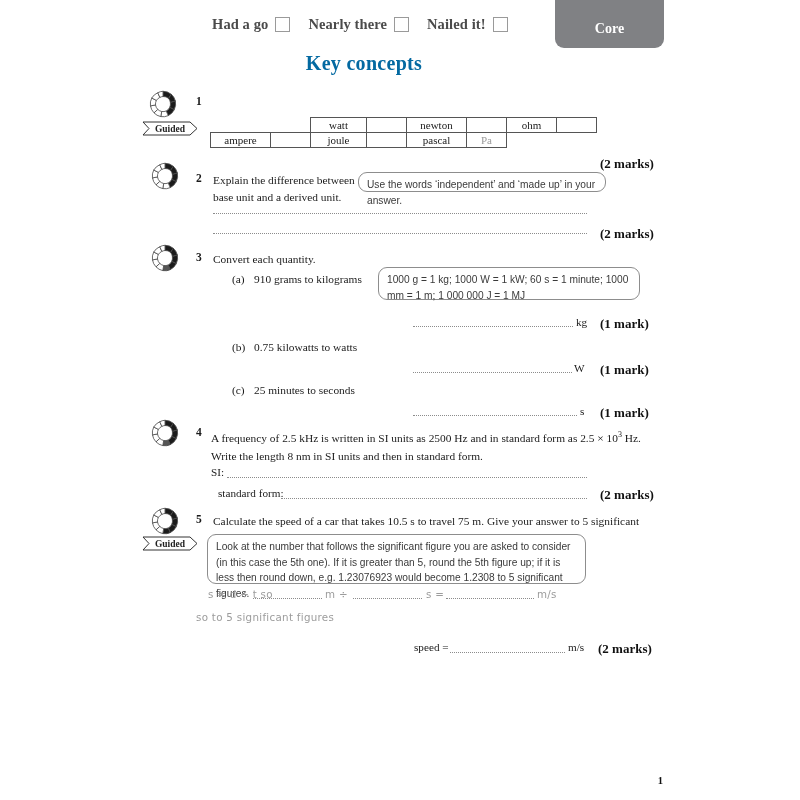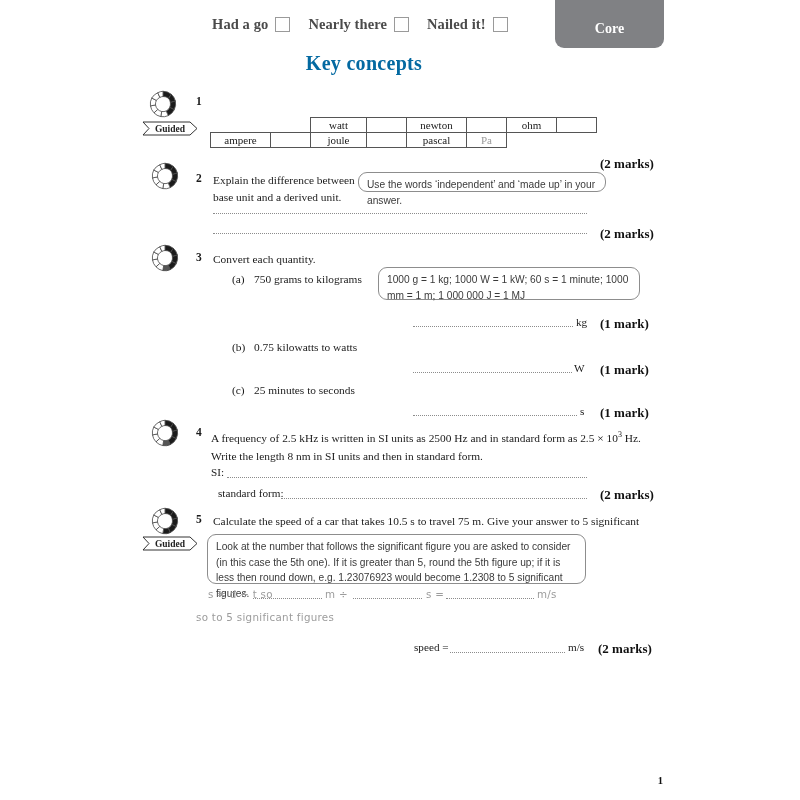--- a/index.html
+++ b/index.html
@@ -316,21 +316,21 @@
         <path d="M3.3 22.5 A17 17 0 0 1 5 12 L11.2 15.2 A10.5 10.5 0 0 0 10 21.3 Z" fill="#ffffff"></path>
         <path d="M5 12 A17 17 0 0 1 13 5 L15.8 11.2 A10.5 10.5 0 0 0 11.2 15.2 Z" fill="#ffffff"></path>
         <path d="M13 5 A17 17 0 0 1 20 3 L20 10 A10.5 10.5 0 0 0 15.8 11.2 Z" fill="#ffffff"></path>
       </g>
     </svg>
   </div>
   <div class="qnum" style="left:196px; top:251px;">3</div>
   <div class="qtext" style="left:213px; top:251px; width:300px;">Convert each quantity.</div>
 
   <div class="subpart" style="left:232px; top:273px;">(a)</div>
-  <div class="subpart" style="left:254px; top:273px;">750 grams to kilograms</div>
+  <div class="subpart" style="left:254px; top:273px;">910 grams to kilograms</div>
   <div class="hint" style="left:378px; top:267px; width:262px; height:33px;">
     <span>1000 g = 1 kg; 1000 W = 1 kW; 60 s = 1 minute; 1000 mm = 1 m;</span>
     <span>1 000 000 J = 1 MJ</span>
   </div>
   <div class="dotline" style="left:413px; top:326px; width:160px;"></div>
   <div class="unitlabel" style="left:576px; top:316px;">kg</div>
   <div class="marks" style="left:600px; top:316px;">(1 mark)</div>
 
   <div class="subpart" style="left:232px; top:341px;">(b)</div>
   <div class="subpart" style="left:254px; top:341px;">0.75 kilowatts to watts</div>

